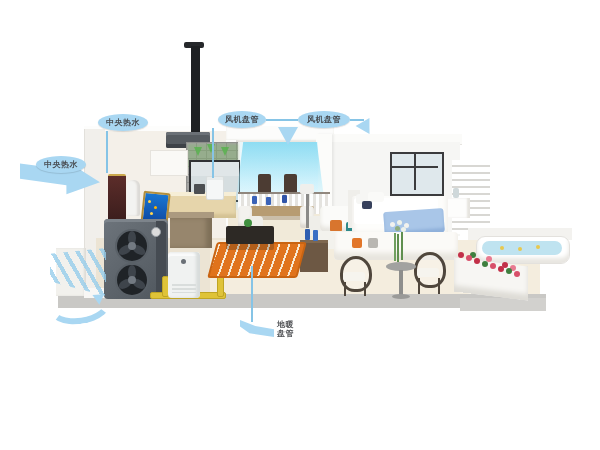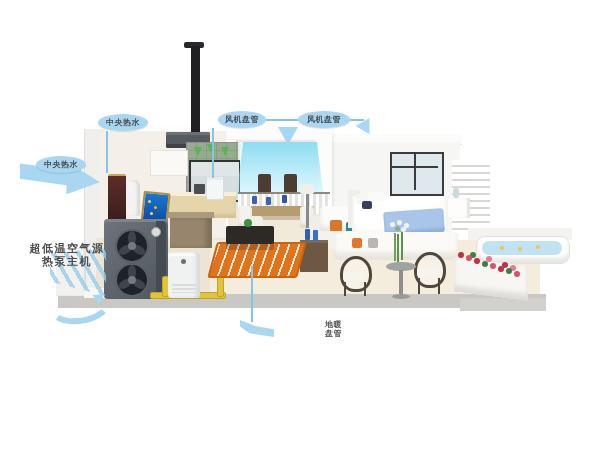--- a/index.html
+++ b/index.html
@@ -198,26 +198,22 @@
   </div>
 
   <div class="leader" style="left:266px;top:119px;width:32px;height:2px;"></div>
   <div class="a" style="left:278px;top:127px;width:0;height:0;border-left:10px solid transparent;border-right:10px solid transparent;border-top:18px solid var(--accent-blue);"></div>
   <div class="lbl" style="left:298px;top:111px;width:52px;height:17px;">
     <span>风机盘管</span>
   </div>
   <div class="leader" style="left:350px;top:119px;width:14px;height:2px;"></div>
   <div class="a" style="left:358px;top:121px;width:0;height:0;border-left:8px solid transparent;border-right:8px solid transparent;border-top:14px solid var(--accent-blue);transform:rotate(-30deg);"></div>
 
-  <div class="darktxt" style="left:12px;top:242px;width:110px;">
-    <div>超低温空气源</div>
-    <div>热泵主机</div>
-  </div>
 
   <div class="leader" style="left:251px;top:266px;width:2px;height:56px;"></div>
   <div class="a" style="left:240px;top:320px;width:34px;height:17px;background:var(--accent-blue);
        clip-path:polygon(0 0,45% 35%,100% 55%,100% 100%,28% 78%,0 38%);"></div>
-  <div class="smalltxt" style="left:277px;top:321px;width:40px;margin-left:48px;">
+  <div class="smalltxt" style="left:277px;top:321px;width:40px;">
     <div>地暖</div>
     <div>盘管</div>
   </div>
 
 </div>
 
 </body></html>

